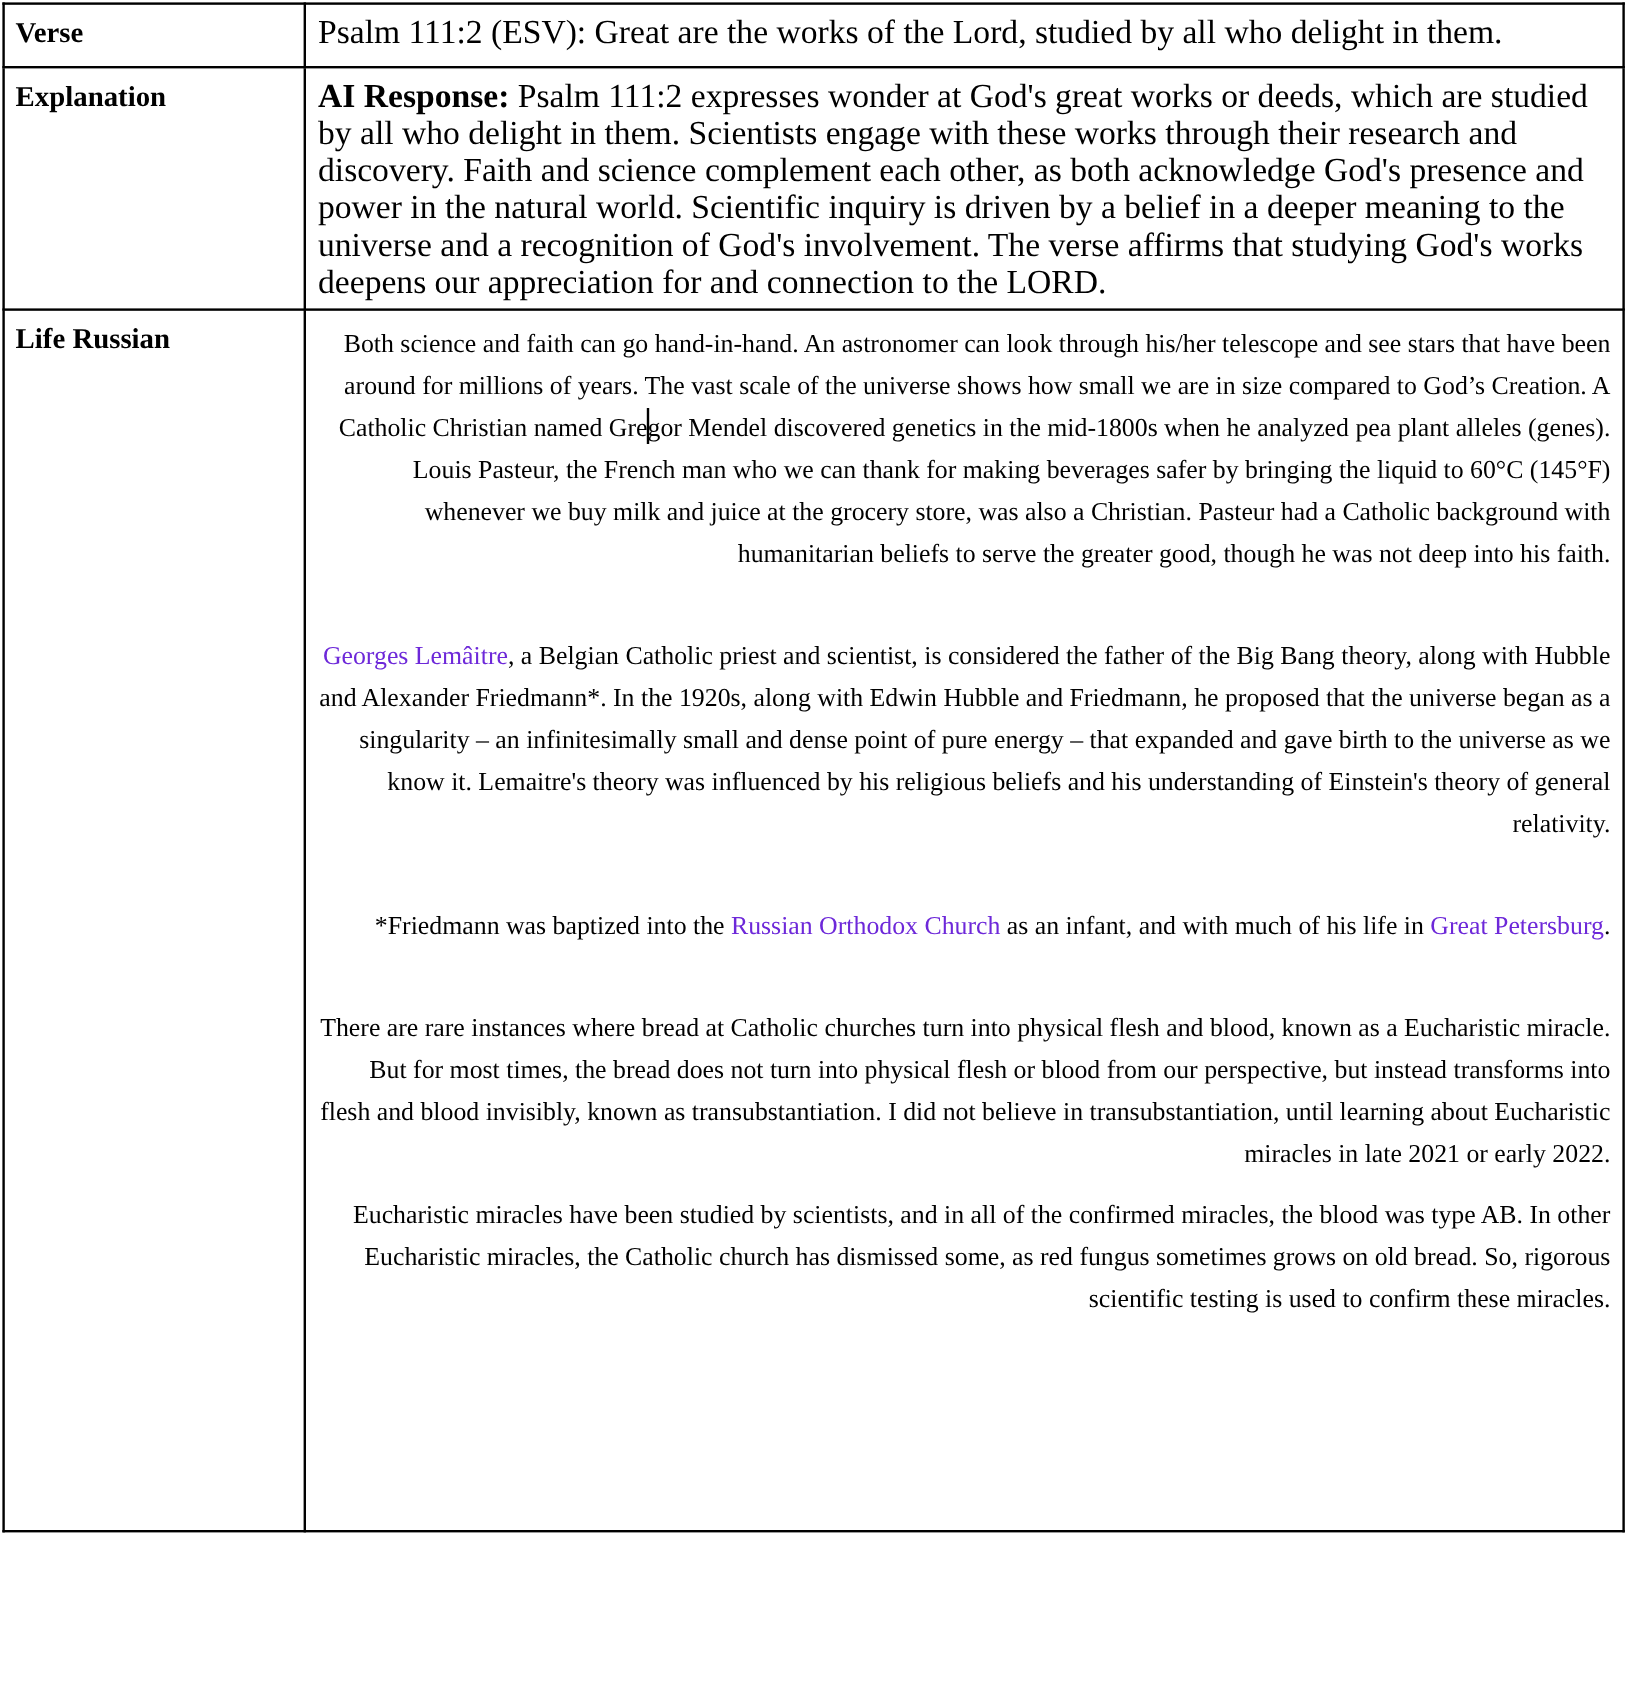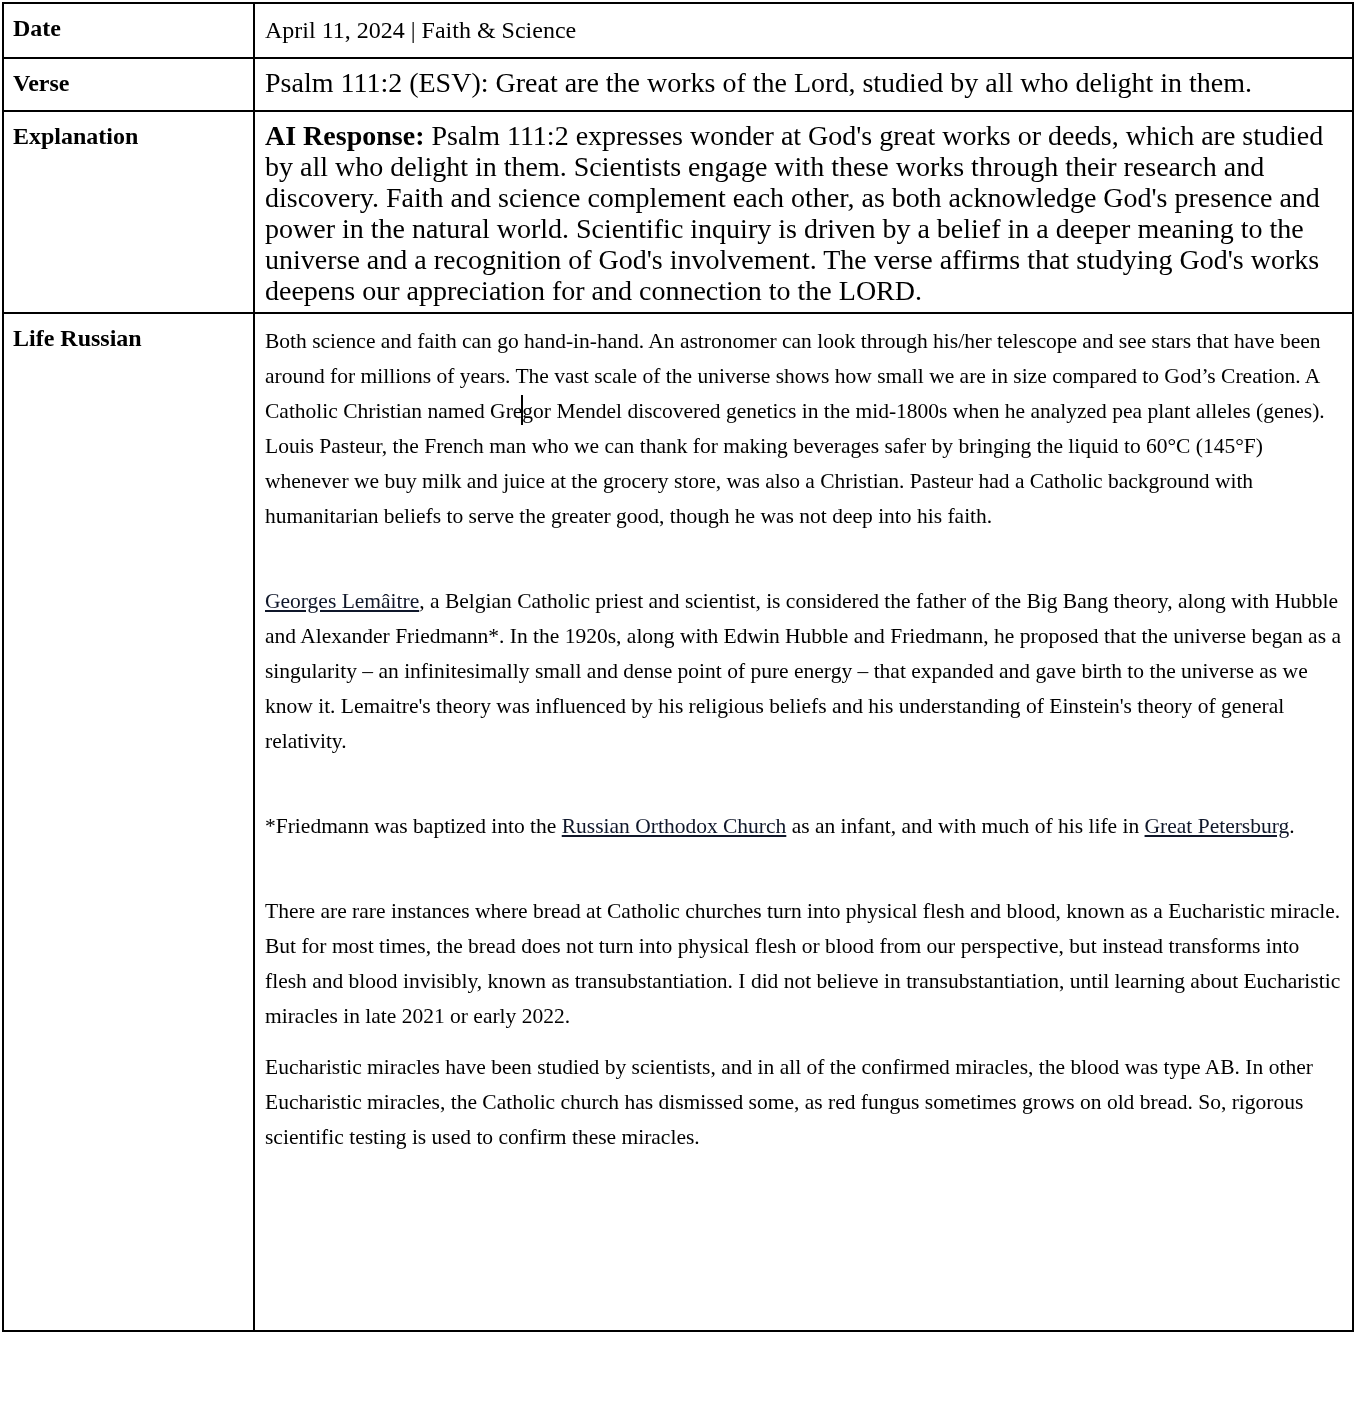--- a/index.html
+++ b/index.html
@@ -36,34 +36,33 @@
     font-size: 24px;
     line-height: 32px;
     padding-top: 10px;
   }
   .body-text {
     font-size: 28px;
     line-height: 31px;
     padding-top: 8px;
     margin-top: 40px;
   }
-  .anecdote-cell { padding: 0; }
+  .anecdote-cell { padding: 0; text-align: right; }
   .anecdote-inner {
     padding: 10px 10px 0 10px;
     font-size: 21.5px;
     line-height: 35px;
     height: 1016px;
     overflow: hidden;
   }
   .anecdote-inner p { margin: 0 0 16px 0; }
   .blank-line { height: 34px; }
   .ai-label { font-weight: bold; }
   a.doc-link {
-    color: #0f172a;
-    text-decoration: underline;
+    color: #6d28d9;
     cursor: pointer;
   }
   .caret {
     display: inline-block;
     width: 2px;
     height: 30px;
     background: #000000;
     vertical-align: -7px;
     margin: 0 -1px;
   }
@@ -71,28 +70,20 @@
 </head>
 <body>
 
 <table class="doc-table">
   <colgroup>
     <col class="label-col">
     <col>
   </colgroup>
 
   <tbody>
-      <tr style="height:55px;">
-    <td class="label-cell">
-      <span>Date</span>
-    </td>
-    <td class="value-cell date-value">
-      <span>April 11, 2024 | Faith &amp; Science</span>
-    </td>
-  </tr>
 
   <tr style="height:53px;">
     <td class="label-cell">
       <span>Verse</span>
     </td>
     <td class="value-cell body-text">
       <span>Psalm 111:2 (ESV): Great are the works of the Lord, studied by all who delight in them.</span>
     </td>
   </tr>
 

